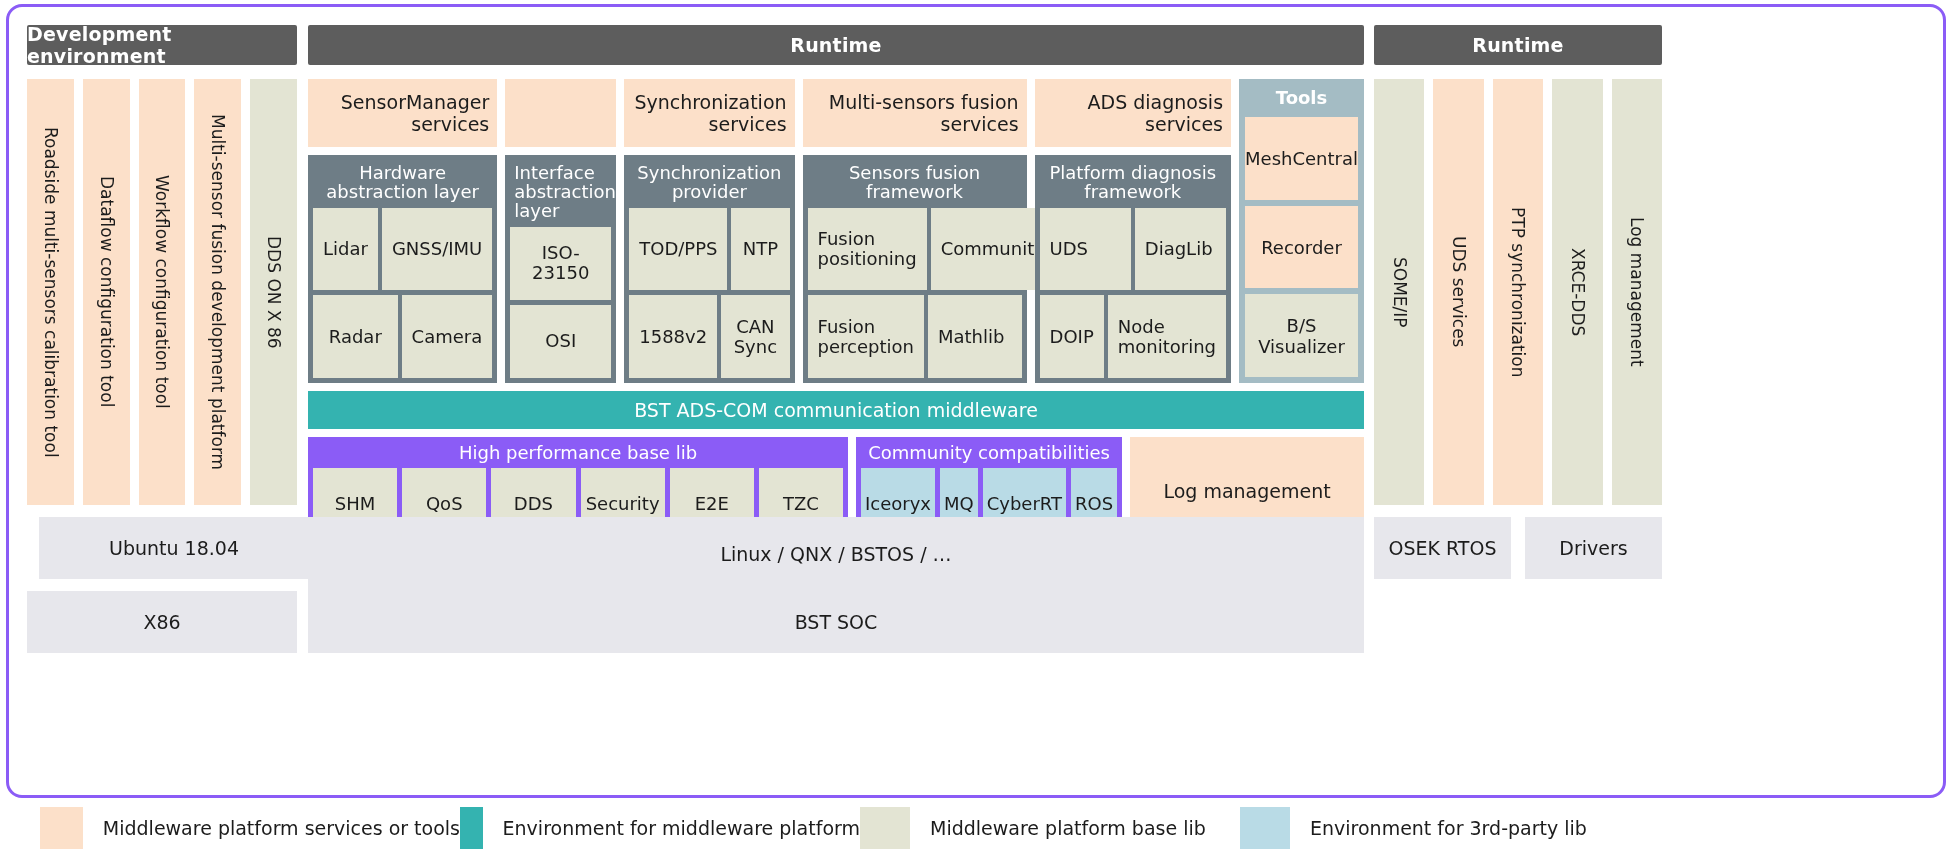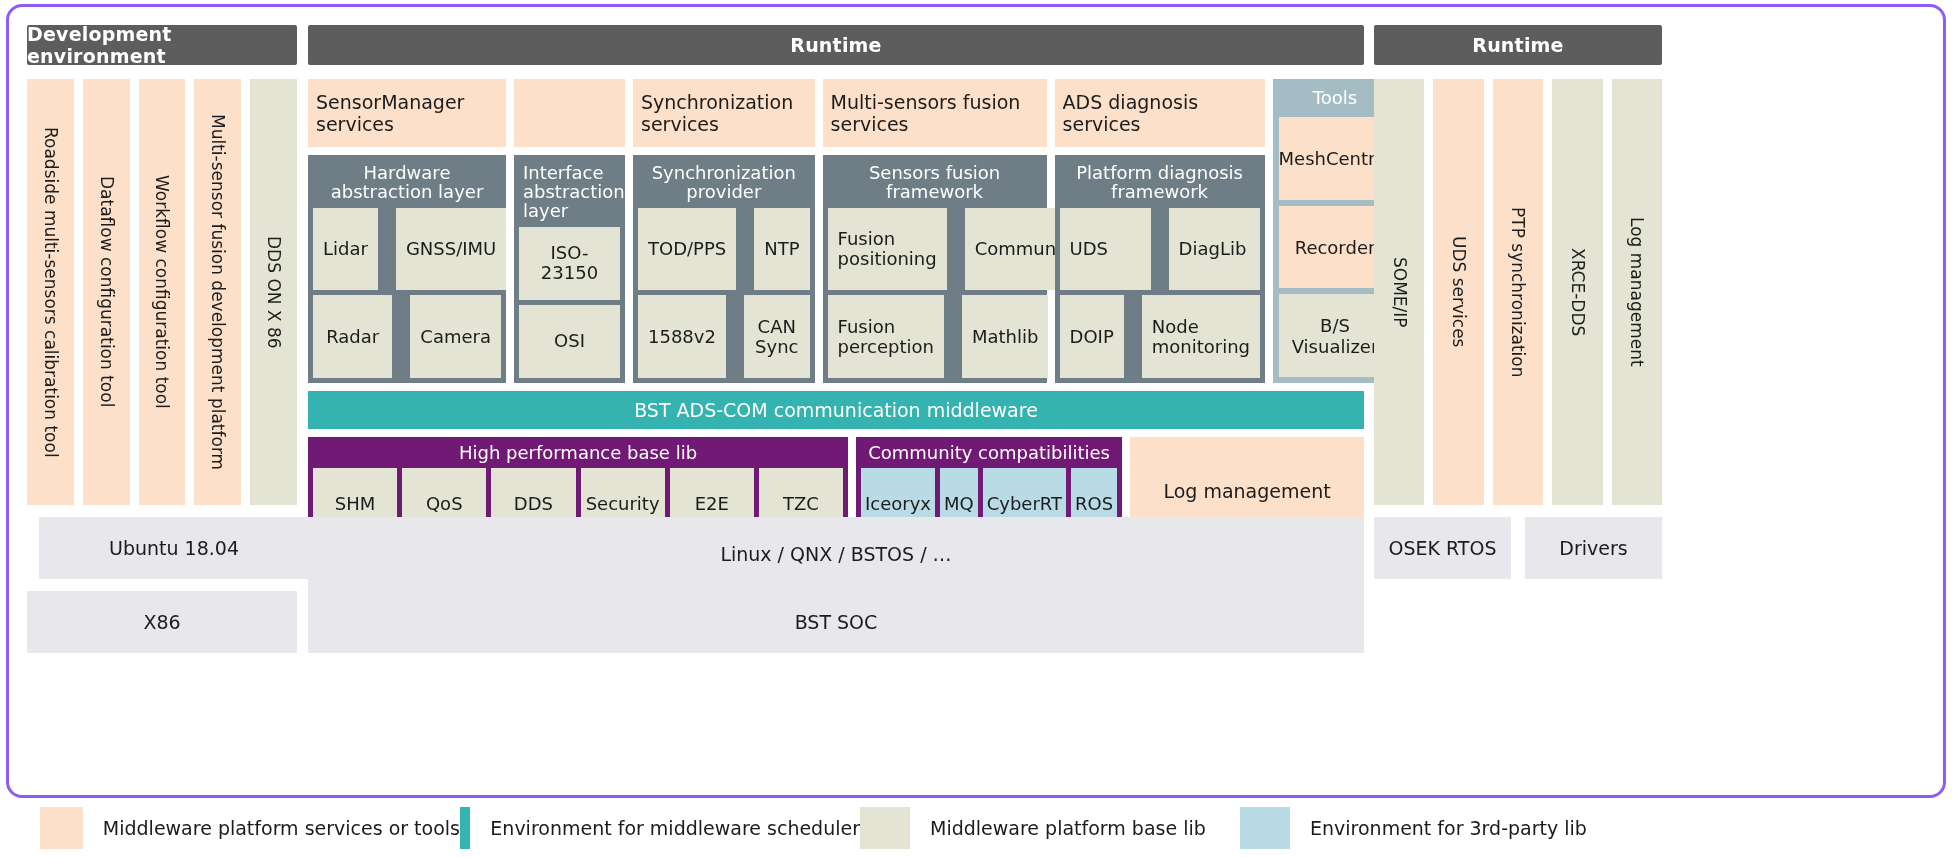--- a/index.html
+++ b/index.html
@@ -47,58 +47,58 @@
   .rt{position:absolute;left:299px;top:18px;width:1056px;height:755px;}
   .rt-title{position:absolute;left:0;top:0;width:1056px;height:40px;border-radius:2px;}
 
   .rt-mid{position:absolute;left:0;top:54px;width:1056px;height:426px;}
 
   
   .cols{position:absolute;left:0;top:0;width:1056px;height:304px;display:flex;gap:8px;}
   .col{display:flex;flex-direction:column;gap:8px;}
   .svc{
     background:#fce0c9;height:68px;display:flex;align-items:center;justify-content:center;
-    font-size:19px;text-align:left;padding:0 8px;box-sizing:border-box;
+    font-size:19px;text-align:right;padding:0 8px;box-sizing:border-box;
   }
   .fw{
     background:#6e7d86;flex:1;display:flex;flex-direction:column;
     padding:5px;box-sizing:border-box;
   }
   .fw-title{
     color:#fff;font-size:18px;line-height:1.05;text-align:center;
     padding:4px 2px 6px;min-height:26px;display:flex;align-items:center;justify-content:center;
   }
   .fw-grid{flex:1;display:flex;flex-direction:column;gap:5px;}
-  .fw-row{flex:1;display:flex;gap:18px;}
+  .fw-row{flex:1;display:flex;gap:4px;}
   .cell{
     flex:1;background:#e3e4d3;display:flex;align-items:center;
     justify-content:flex-start;font-size:18px;line-height:1.12;
     padding:0 10px;box-sizing:border-box;text-align:left;
   }
   .cell.ctr{justify-content:center;text-align:center;}
 
   
   .tools{
     width:142px;background:#a4bcc4;display:flex;flex-direction:column;
     padding:6px;box-sizing:border-box;gap:6px;
   }
-  .tools-title{color:#fff;font-size:18px;text-align:center;padding:2px 0 3px;}
+  .tools-title{color:#fff;font-size:18px;text-align:center;padding:2px 0 3px;font-weight:bold;}
   .tool{
     flex:1;display:flex;align-items:center;justify-content:center;
     font-size:18px;text-align:center;
   }
 
   .mw{
     position:absolute;left:0;top:312px;width:1056px;height:38px;
     background:#34b3b0;color:#fff;font-size:19px;
     display:flex;align-items:center;justify-content:center;
   }
 
   .libs{position:absolute;left:0;top:358px;width:1056px;height:108px;display:flex;gap:8px;}
-  .libbox{background:#701a75;display:flex;flex-direction:column;padding:5px;box-sizing:border-box;}
+  .libbox{background:#8b5cf6;display:flex;flex-direction:column;padding:5px;box-sizing:border-box;}
   .libbox .fw-title{padding:2px 0 5px;min-height:0;}
   .lib-row{flex:1;display:flex;gap:5px;}
   .lib-cell{
     flex:1;background:#e3e4d3;display:flex;align-items:center;justify-content:center;
     font-size:18px;text-align:center;padding:0 4px;box-sizing:border-box;
   }
   .lib-cell.b{background:#b9dbe6;}
   .logmgmt{
     width:245px;background:#fce0c9;display:flex;align-items:center;justify-content:center;
     font-size:19px;text-align:center;
@@ -306,21 +306,21 @@
 
   </div>
 
   <div class="legend">
     <div class="lg" style="width:420px">
       <div class="sw peach"></div>
       <div class="lg-txt">Middleware platform services or tools</div>
     </div>
     <div class="lg" style="width:400px">
       <div class="sw teal"></div>
-      <div class="lg-txt">Environment for middleware scheduler</div>
+      <div class="lg-txt">Environment for middleware platform</div>
     </div>
     <div class="lg" style="width:380px">
       <div class="sw sage"></div>
       <div class="lg-txt">Middleware platform base lib</div>
     </div>
     <div class="lg">
       <div class="sw blue"></div>
       <div class="lg-txt">Environment for 3rd-party lib</div>
     </div>
   </div>

